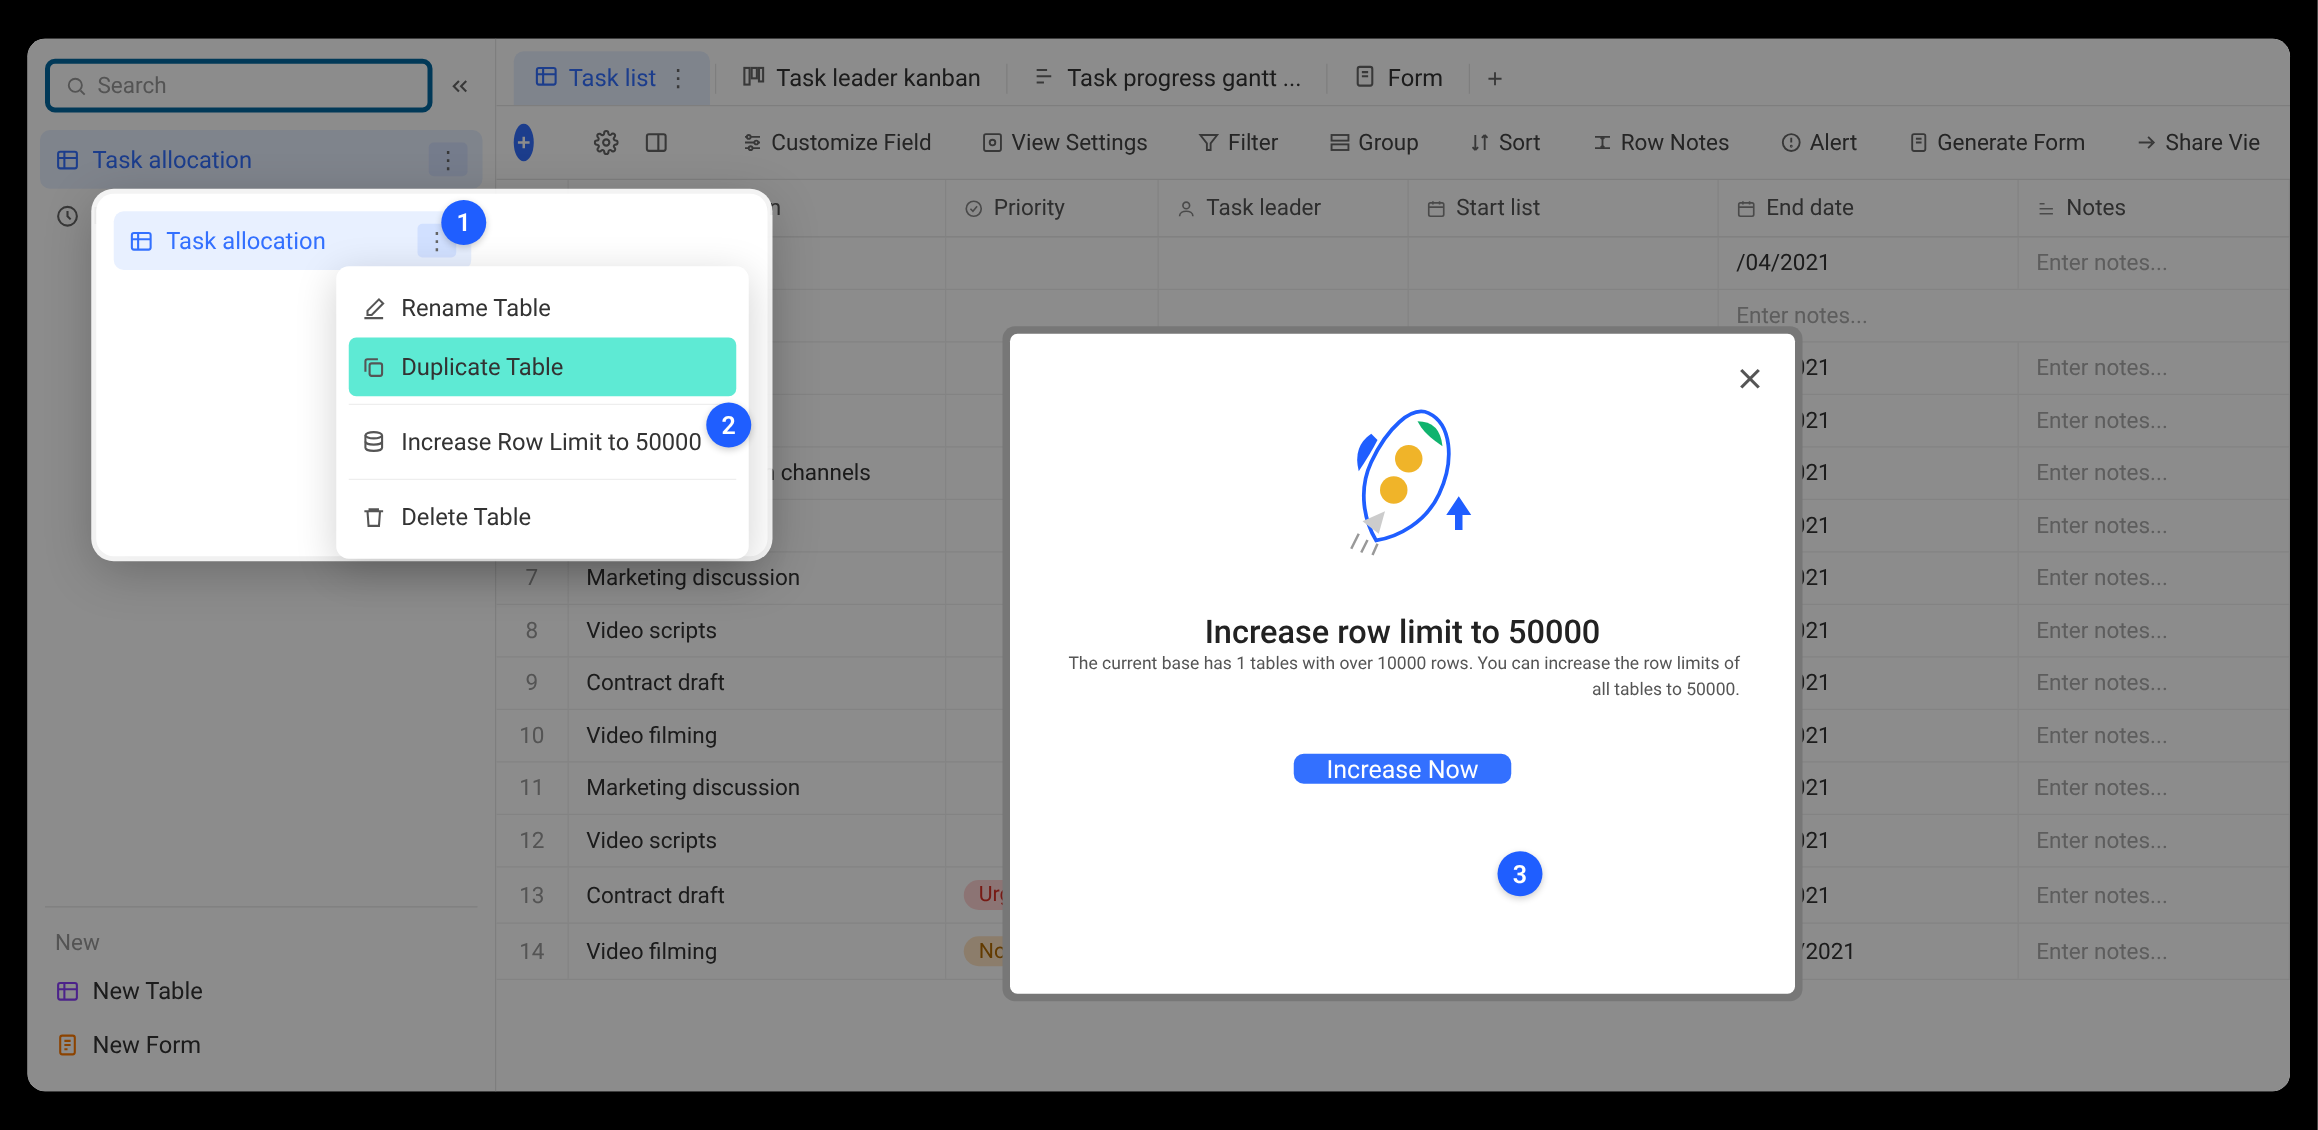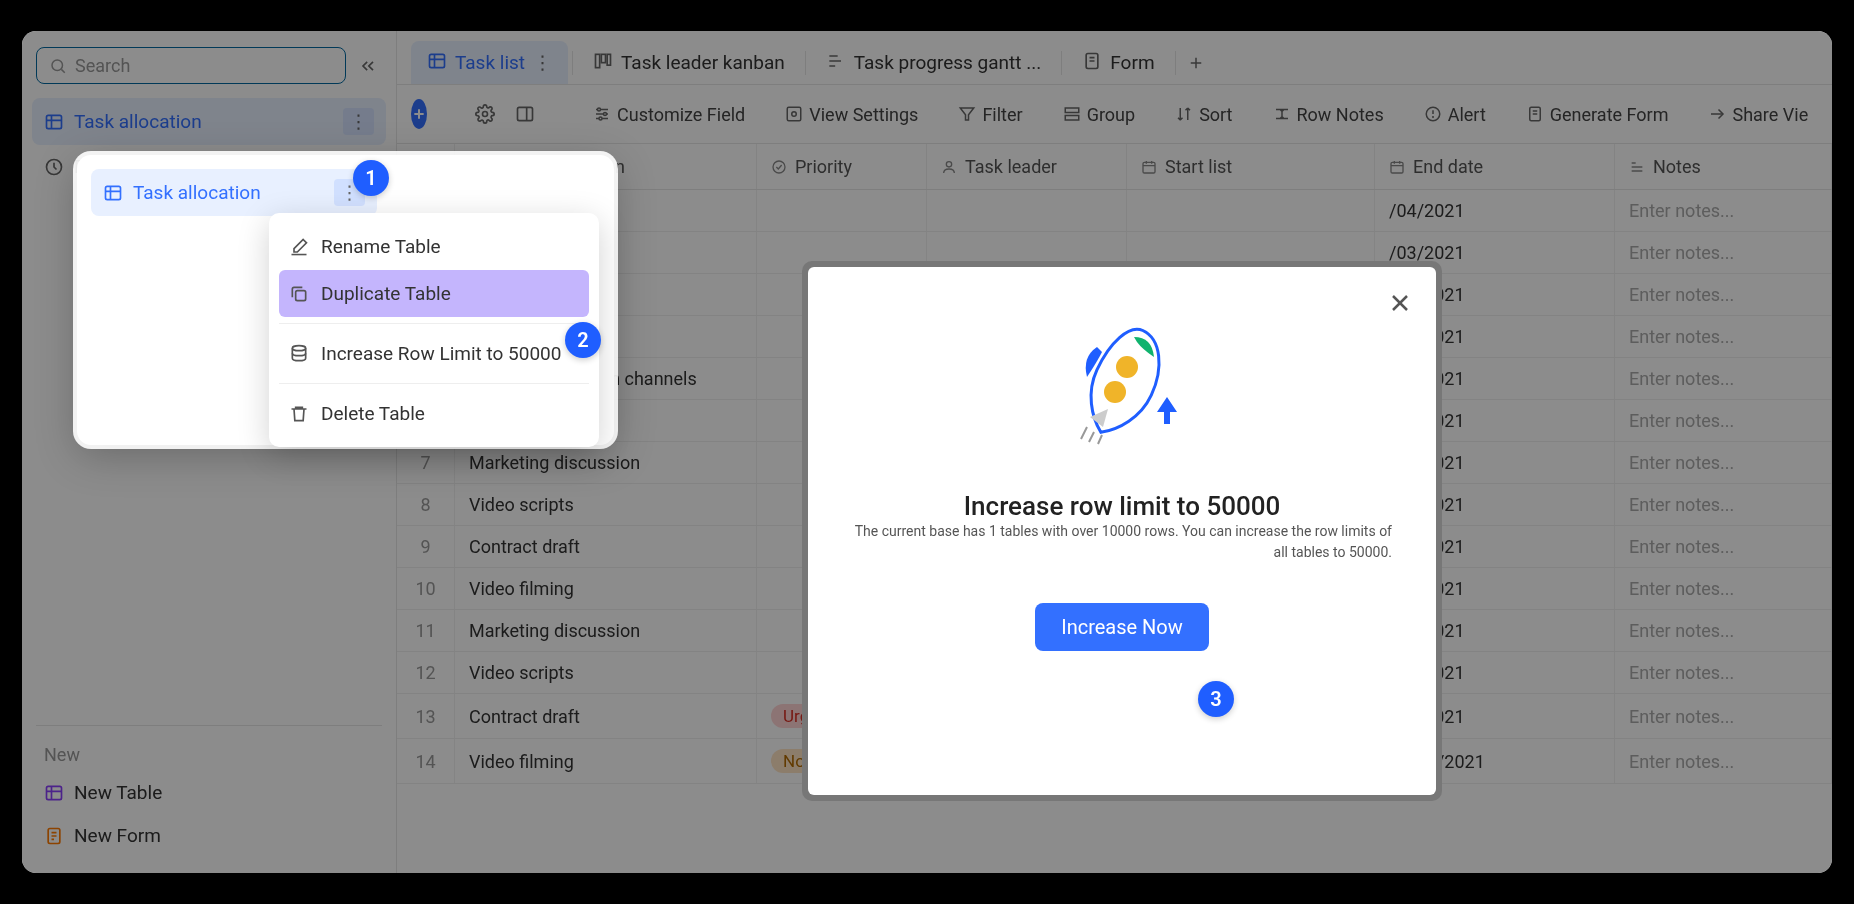--- a/index.html
+++ b/index.html
@@ -1,20 +1,20 @@
 <!DOCTYPE html>
 <html><head>
 <meta charset="utf-8">
 <style>
 * { box-sizing: border-box; margin: 0; padding: 0; font-family: -apple-system, BlinkMacSystemFont, "Segoe UI", Roboto, sans-serif; }
 body { background: #000; width: 1854px; height: 904px; display: flex; align-items: center; justify-content: center; position: relative; }
 .window { width: 1810px; height: 842px; background: #fff; border-radius: 14px; overflow: hidden; position: relative; display: flex; }
 .sidebar { width: 375px; border-right: 1px solid #e5e5e5; display: flex; flex-direction: column; padding: 16px 10px 16px 10px; position: relative; }
 .search-row { display: flex; align-items: center; gap: 8px; margin-bottom: 14px; padding: 0 4px;}
-.search-box { flex: 1; display: flex; align-items: center; gap: 8px; border: 1px solid #0369a1; border-radius: 8px; padding: 7px 12px; color: #999; font-size: 18px;}
+.search-box { flex: 1; display: flex; align-items: center; gap: 8px; border: 4px solid #0369a1; border-radius: 8px; padding: 7px 12px; color: #999; font-size: 18px;}
 .collapse-btn { width: 28px; height: 28px; display:flex; align-items:center; justify-content:center; color:#666; cursor:pointer;}
 .nav-item { display:flex; align-items:center; gap:10px; padding:10px 12px; border-radius:8px; font-size:19px; color:#333; cursor:pointer;}
 .nav-item.active { background:#e8f0ff; color:#3370ff; }
 .nav-item .dots { margin-left:auto; color:#666; padding:2px 6px; border-radius:4px; cursor:pointer;}
 .nav-item.active .dots { background:rgba(51,112,255,0.1);}
 .sidebar-bottom { margin-top:auto; }
 .divider { height:1px; background:#e5e5e5; margin:12px 4px;}
 .new-label { color:#999; font-size:18px; padding:6px 12px;}
 .main { flex:1; display:flex; flex-direction:column; overflow:hidden;}
 .tabs { display:flex; align-items:center; gap:4px; padding:10px 14px 0 14px; border-bottom:1px solid #e5e5e5;}
@@ -37,31 +37,31 @@
 .td.numcol { width:58px; justify-content:center; color:#999; padding:10px 4px;}
 .badge { padding:2px 12px; border-radius:12px; font-size:17px;}
 .badge.urgent{background:#ffd4d4; color:#d93025;}
 .badge.normal{background:#ffe4c4; color:#b36b00;}
 .avatar{width:24px;height:24px;border-radius:50%;display:inline-flex;align-items:center;justify-content:center;color:#fff;font-size:13px;font-weight:600;}
 .avatar.s{background:#3370ff;} .avatar.k{background:#00b578;}
 .placeholder{color:#aaa;}
 
 .ctx-menu { position:absolute; left:247px; top:182px; width:330px; background:#fff; border-radius:10px; box-shadow:0 8px 32px rgba(0,0,0,0.18); padding:10px; z-index:30;}
 .ctx-item { display:flex; align-items:center; gap:12px; padding:12px 10px; font-size:19px; color:#333; border-radius:6px; cursor:pointer;}
-.ctx-item.hover{background:#c4b5fd;}
+.ctx-item.hover{background:#5eead4;}
 .ctx-divider{height:1px;background:#eee;margin:6px 0;}
 
 .dim-overlay { position:absolute; inset:0; background:rgba(0,0,0,0.45); z-index:15; border-radius:14px;}
 .modal-frame { position:absolute; left:780px; top:230px; width:640px; height:540px; background:#777; border-radius:10px; padding:6px; z-index:40;}
 .modal { width:100%; height:100%; background:#fff; border-radius:6px; display:flex; flex-direction:column; align-items:center; padding:40px 36px 32px; position:relative;}
 .modal-close { position:absolute; right:20px; top:20px; width:32px; height:32px; display:flex; align-items:center; justify-content:center; color:#555; cursor:pointer; font-size:24px;}
 .modal-illus { width:160px; height:160px; display:flex; align-items:center; justify-content:center;}
 .modal-title{font-size:26px; font-weight:500; color:#222; margin-top:24px;}
 .modal-desc{font-size:14px; color:#555; text-align:right; line-height:1.5; max-width:540px;}
-.modal-btn{margin-top:40px; background:#3370ff; color:#fff; border:none; padding:12px 26px; font-size:20px; border-radius:8px; cursor:pointer;}
+.modal-btn{margin-top:40px; background:#3370ff; color:#fff; border:none; padding:0 26px; font-size:20px; border-radius:8px; cursor:pointer;}
 
 .step-badge { position:absolute; width:36px; height:36px; border-radius:50%; background:#1f5eff; color:#fff; display:flex; align-items:center; justify-content:center; font-size:20px; font-weight:600; z-index:50; box-shadow:0 2px 6px rgba(0,0,0,0.2);}
 
 .highlight-box { position:absolute; left:55px; top:124px; width:537px; height:290px; border-radius:14px; background:#fff; box-shadow:0 0 0 4px rgba(255,255,255,0.9), 0 10px 40px rgba(0,0,0,0.25); z-index:20; overflow:visible;}
 .hl-inner-active { position:absolute; left:14px; top:14px; width:286px; padding:10px 12px; border-radius:8px; background:#e8f0ff; color:#3370ff; display:flex; align-items:center; gap:10px; font-size:19px;}
 .hl-inner-active .dots { margin-left:auto; background:rgba(51,112,255,0.12); padding:2px 6px; border-radius:4px; color:#666;}
 svg{flex-shrink:0;}
 </style>
 </head>
 <body>
@@ -320,21 +320,20 @@
             <div class="td col-start"></div>
             <div class="td col-end">/04/2021</div>
             <div class="td col-notes placeholder">Enter notes...</div>
           </div>
           <div class="row">
             <div class="td numcol">2</div>
             <div class="td col-desc">ture development</div>
             <div class="td col-prio"></div>
             <div class="td col-lead"></div>
             <div class="td col-start"></div>
-            <div class="td col-end">/03/2021</div>
             <div class="td col-notes placeholder">Enter notes...</div>
           </div>
           <div class="row">
             <div class="td numcol">3</div>
             <div class="td col-desc">hannel data</div>
             <div class="td col-prio"></div>
             <div class="td col-lead"></div>
             <div class="td col-start"></div>
             <div class="td col-end">/08/2021</div>
             <div class="td col-notes placeholder">Enter notes...</div>

